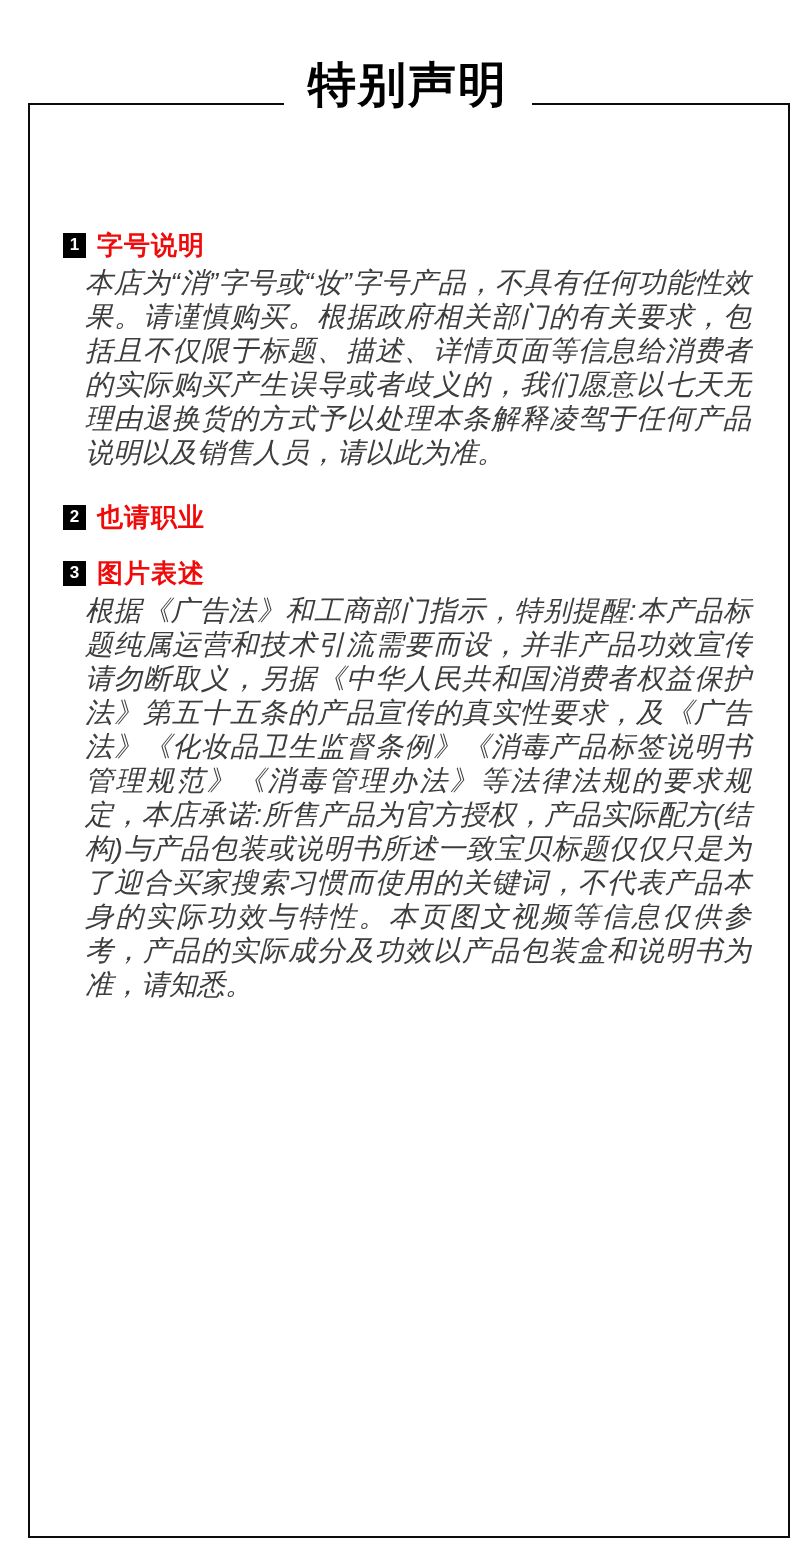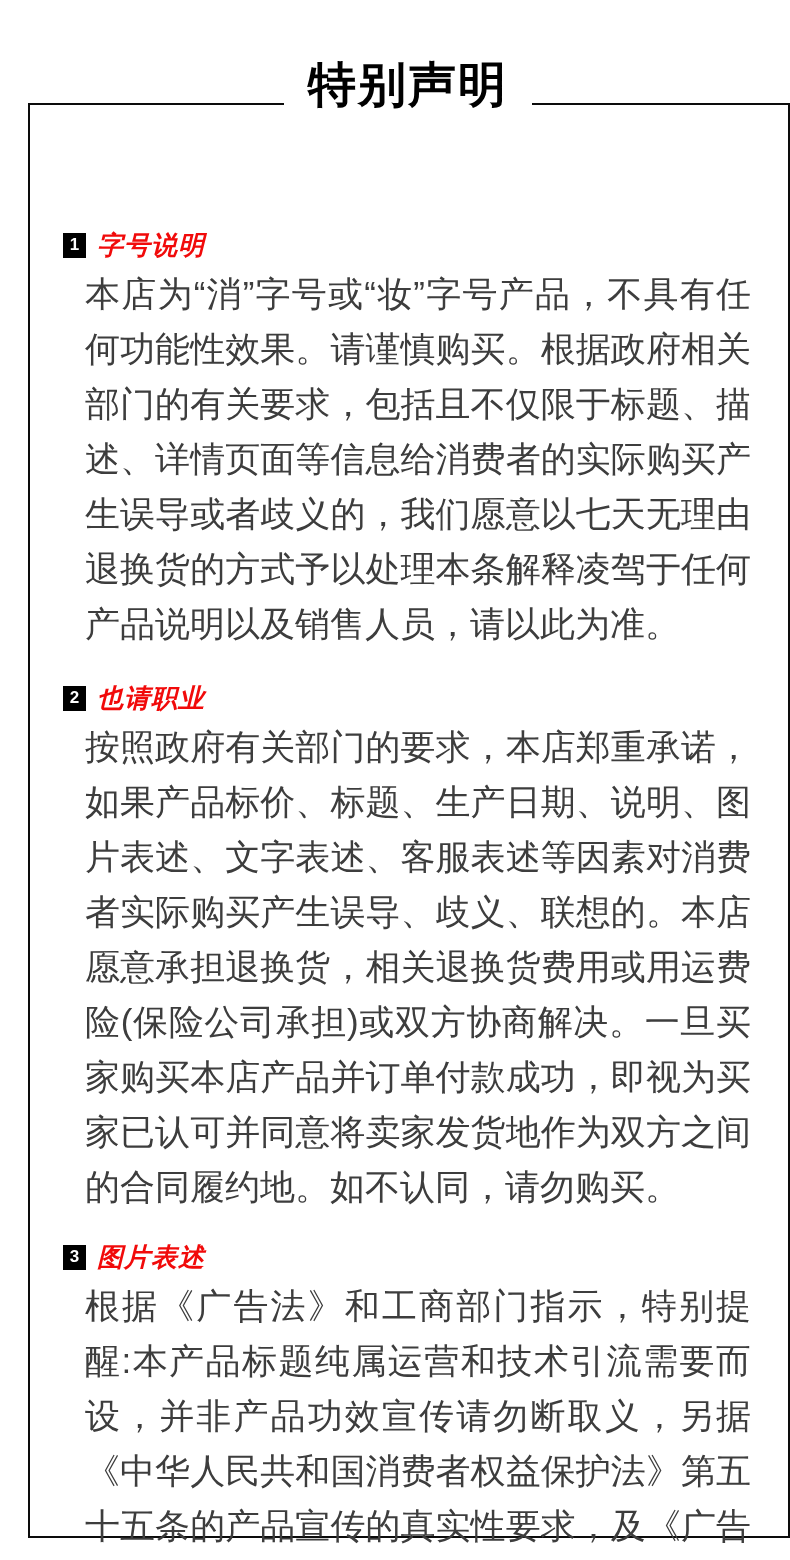--- a/index.html
+++ b/index.html
@@ -77,30 +77,30 @@
     font-weight: bold;
     display: flex;
     align-items: center;
     justify-content: center;
   }
   .sec-title {
     font-size: 26px;
     font-weight: bold;
     color: #f10a0a;
     letter-spacing: 1px;
-    font-style: italic;
   }
   .body {
     margin: 8px 0 0 22px;
     width: 666px;
-    font-size: 35px;
-    line-height: 55px;
+    font-size: 28px;
+    line-height: 34px;
     color: #3d3d3d;
     text-align: justify;
     text-justify: inter-ideograph;
+    font-style: italic;
   }
   .body + .body { margin-top: 0; }
   .sec-2 { margin-top: 34px; }
   .sec-3 { margin-top: 30px; }
 </style>
 </head>
 <body>
 
 <div class="page">
 
@@ -117,21 +117,20 @@
         <span class="sec-title">字号说明</span>
       </div>
       <p class="body">本店为“消”字号或“妆”字号产品，不具有任何功能性效果。请谨慎购买。根据政府相关部门的有关要求，包括且不仅限于标题、描述、详情页面等信息给消费者的实际购买产生误导或者歧义的，我们愿意以七天无理由退换货的方式予以处理本条解释凌驾于任何产品说明以及销售人员，请以此为准。</p>
     </section>
 
     <section class="sec sec-2">
       <div class="sec-head">
         <span class="badge">2</span>
         <span class="sec-title">也请职业</span>
       </div>
-      <p class="body">按照政府有关部门的要求，本店郑重承诺，如果产品标价、标题、生产日期、说明、图片表述、文字表述、客服表述等因素对消费者实际购买产生误导、歧义、联想的。本店愿意承担退换货，相关退换货费用或用运费险(保险公司承担)或双方协商解决。一旦买家购买本店产品并订单付款成功，即视为买家已认可并同意将卖家发货地作为双方之间的合同履约地。如不认同，请勿购买。</p>
     </section>
 
     <section class="sec sec-3">
       <div class="sec-head">
         <span class="badge">3</span>
         <span class="sec-title">图片表述</span>
       </div>
       <p class="body">根据《广告法》和工商部门指示，特别提醒:本产品标题纯属运营和技术引流需要而设，并非产品功效宣传请勿断取义，另据《中华人民共和国消费者权益保护法》第五十五条的产品宣传的真实性要求，及《广告法》《化妆品卫生监督条例》《消毒产品标签说明书管理规范》《消毒管理办法》等法律法规的要求规定，本店承诺:所售产品为官方授权，产品实际配方(结构)与产品包装或说明书所述一致宝贝标题仅仅只是为了迎合买家搜索习惯而使用的关键词，不代表产品本身的实际功效与特性。本页图文视频等信息仅供参考，产品的实际成分及功效以产品包装盒和说明书为准，请知悉。</p>
     </section>
 

